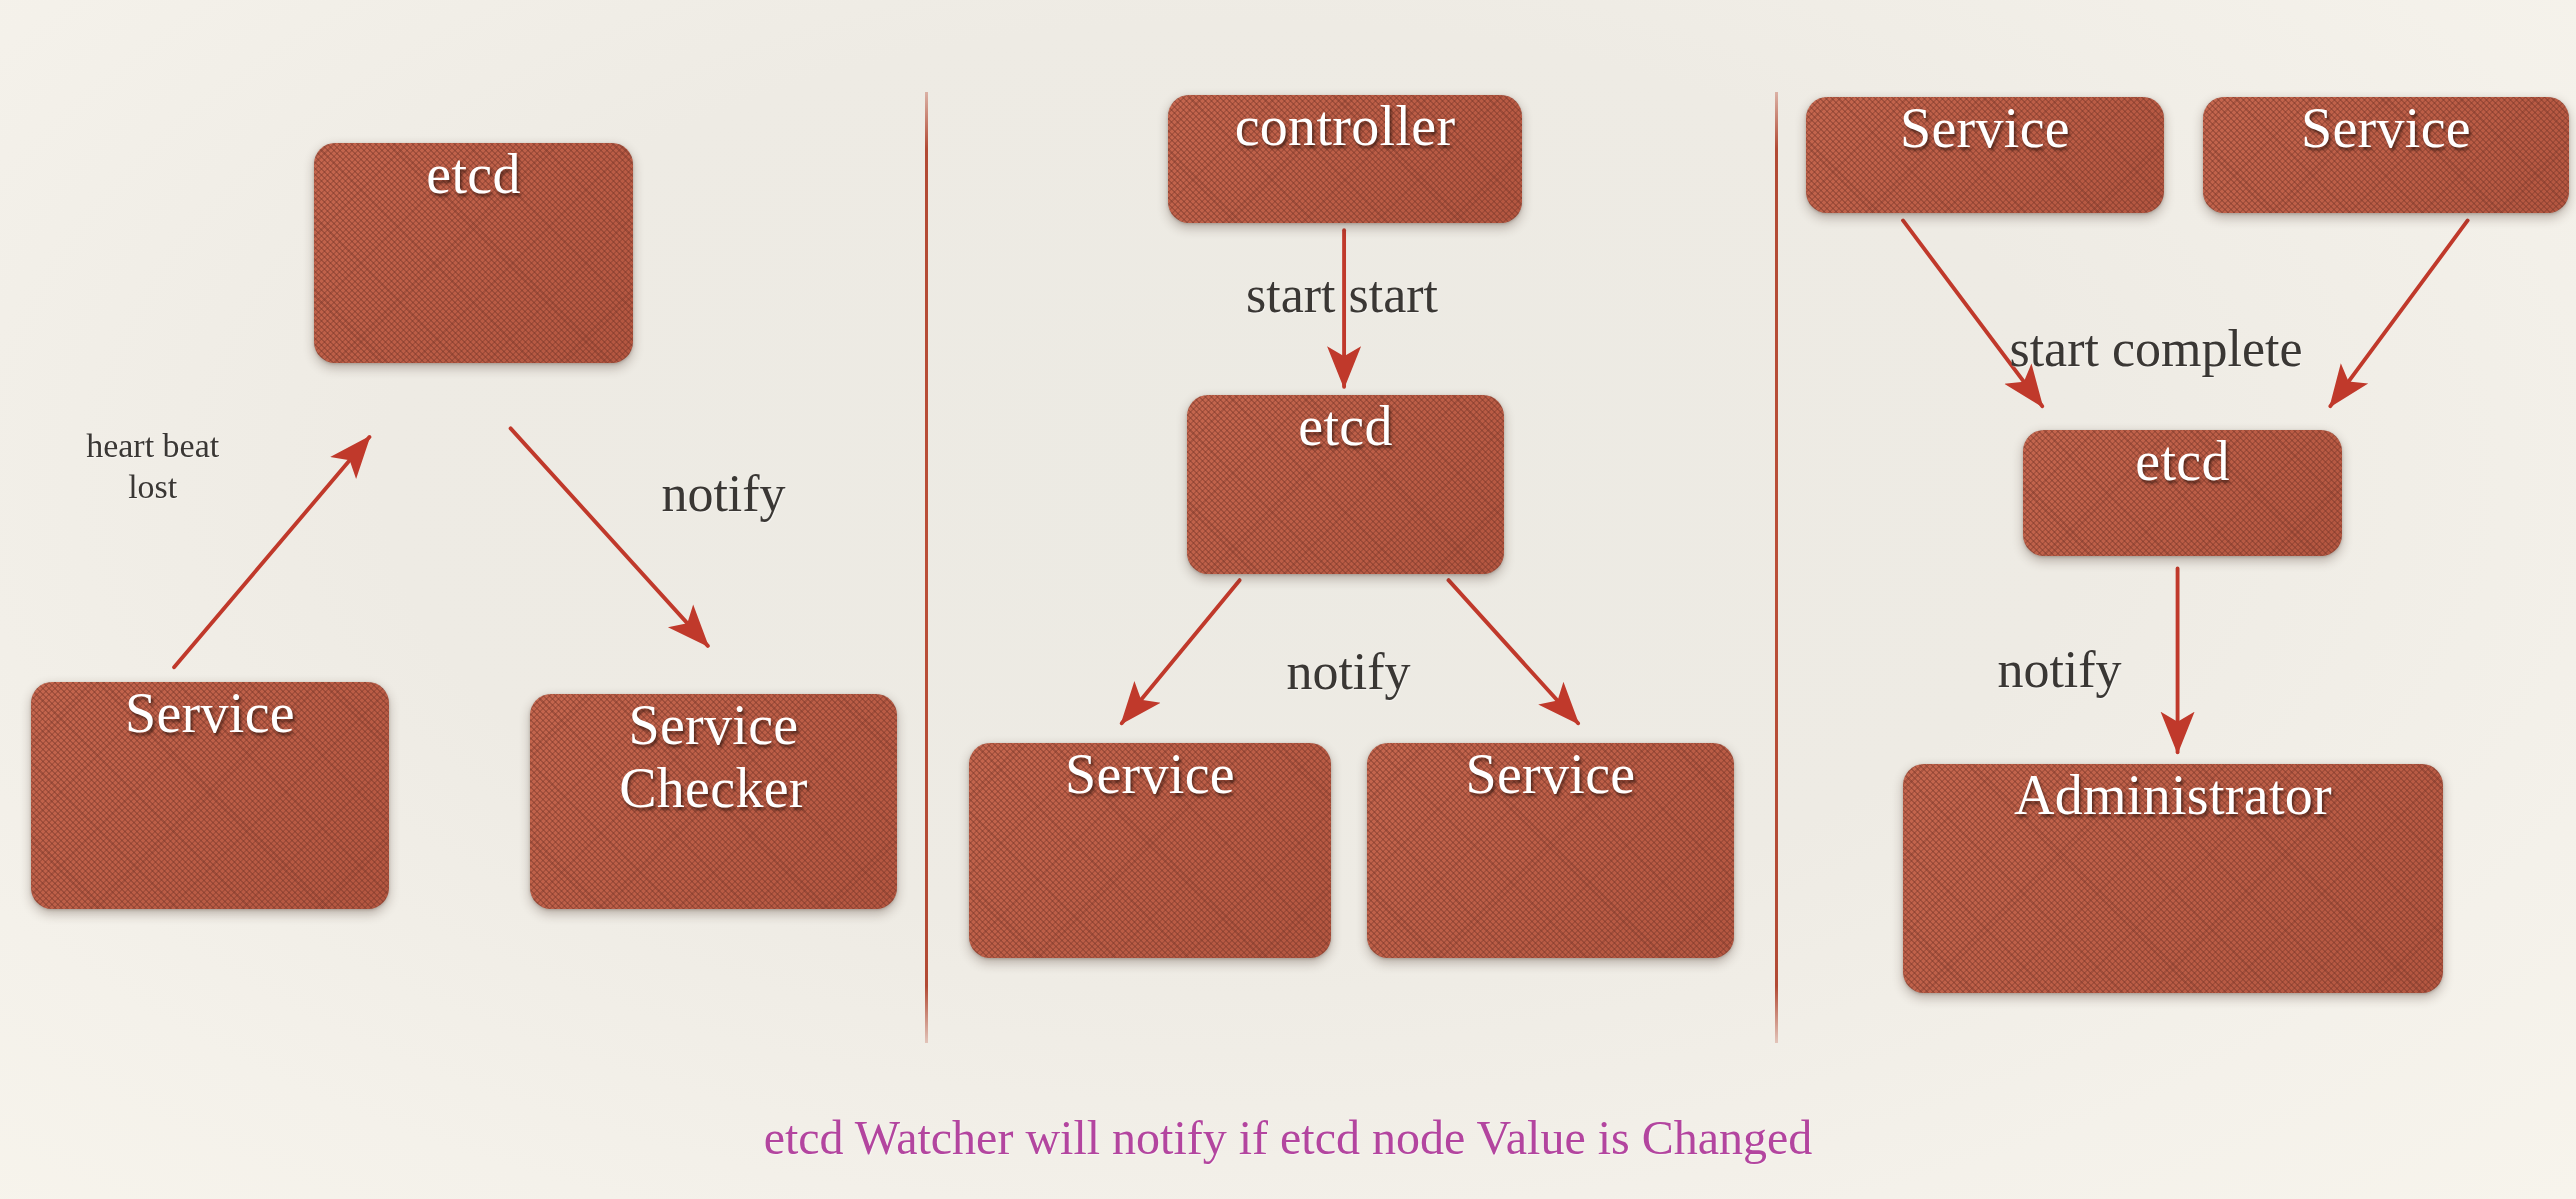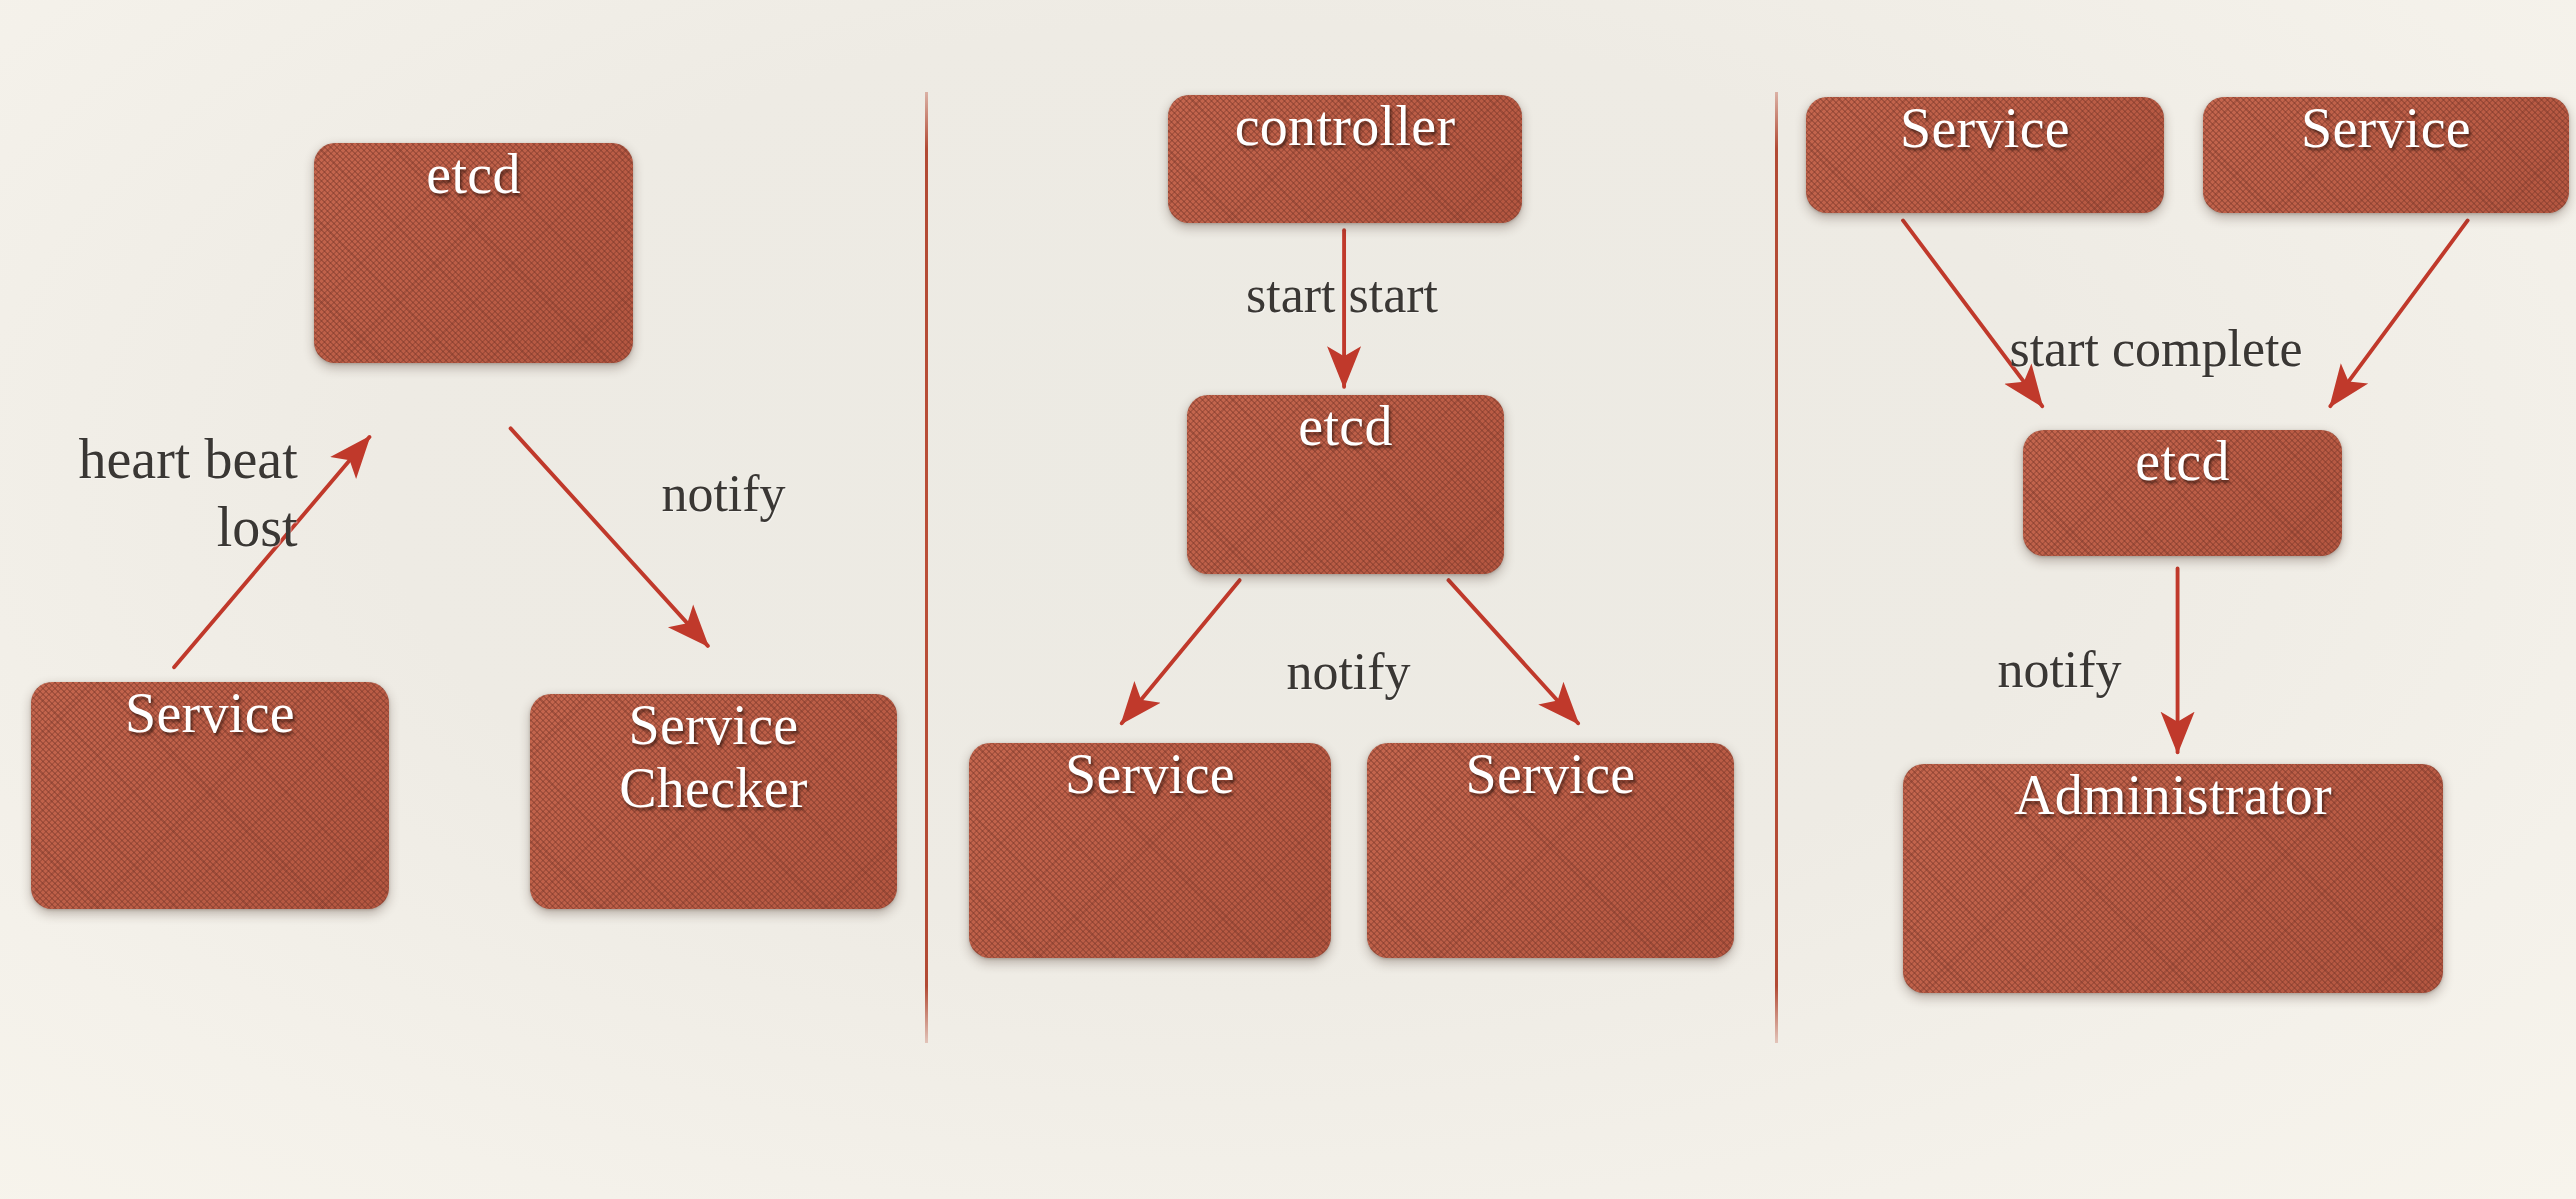--- a/index.html
+++ b/index.html
@@ -113,21 +113,21 @@
   <div id="nodes-layer">
       <div class="node" style="left: 314px; top: 143px; width: 319px; height: 220px; font-size: 56px;">
         <span class="label">etcd</span>
       </div>
       <div class="node" style="left: 31px; top: 682px; width: 358px; height: 227px; font-size: 56px;">
         <span class="label">Service</span>
       </div>
       <div class="node" style="left: 530px; top: 694px; width: 367px; height: 215px; font-size: 56px;">
         <span class="label">Service<br>Checker</span>
       </div>
-      <div class="edge-label two-line" style="left: 7.7px; top: 425px; width: 290px; font-size: 56px; text-align: right;">heart beat<br>lost</div>
+      <div class="edge-label two-line" style="left: 7.7px; top: 425px; width: 290px; font-size: 34px; text-align: center;">heart beat<br>lost</div>
       <div class="edge-label" style="left: 627px; top: 462px; width: 193px; font-size: 52px; text-align: center;">notify</div>
       <div class="node" style="left: 1168px; top: 95px; width: 354px; height: 128px; font-size: 56px;">
         <span class="label">controller</span>
       </div>
       <div class="node" style="left: 1187px; top: 395px; width: 317px; height: 179px; font-size: 56px;">
         <span class="label">etcd</span>
       </div>
       <div class="node" style="left: 969px; top: 743px; width: 362px; height: 215px; font-size: 56px;">
         <span class="label">Service</span>
       </div>
@@ -145,15 +145,16 @@
       <div class="node" style="left: 2023px; top: 430px; width: 319px; height: 126px; font-size: 56px;">
         <span class="label">etcd</span>
       </div>
       <div class="node" style="left: 1903px; top: 764px; width: 540px; height: 229px; font-size: 56px;">
         <span class="label">Administrator</span>
       </div>
       <div class="edge-label" style="left: 1953px; top: 317px; width: 406px; font-size: 52px; text-align: center;">start complete</div>
       <div class="edge-label" style="left: 1963px; top: 638px; width: 193px; font-size: 52px; text-align: center;">notify</div>
     </div>
 
+  <div id="caption" style="top: 1110px; font-size: 48px;">etcd Watcher will notify if etcd node Value is Changed</div>
 
 </div>
 
 
 </body></html>

